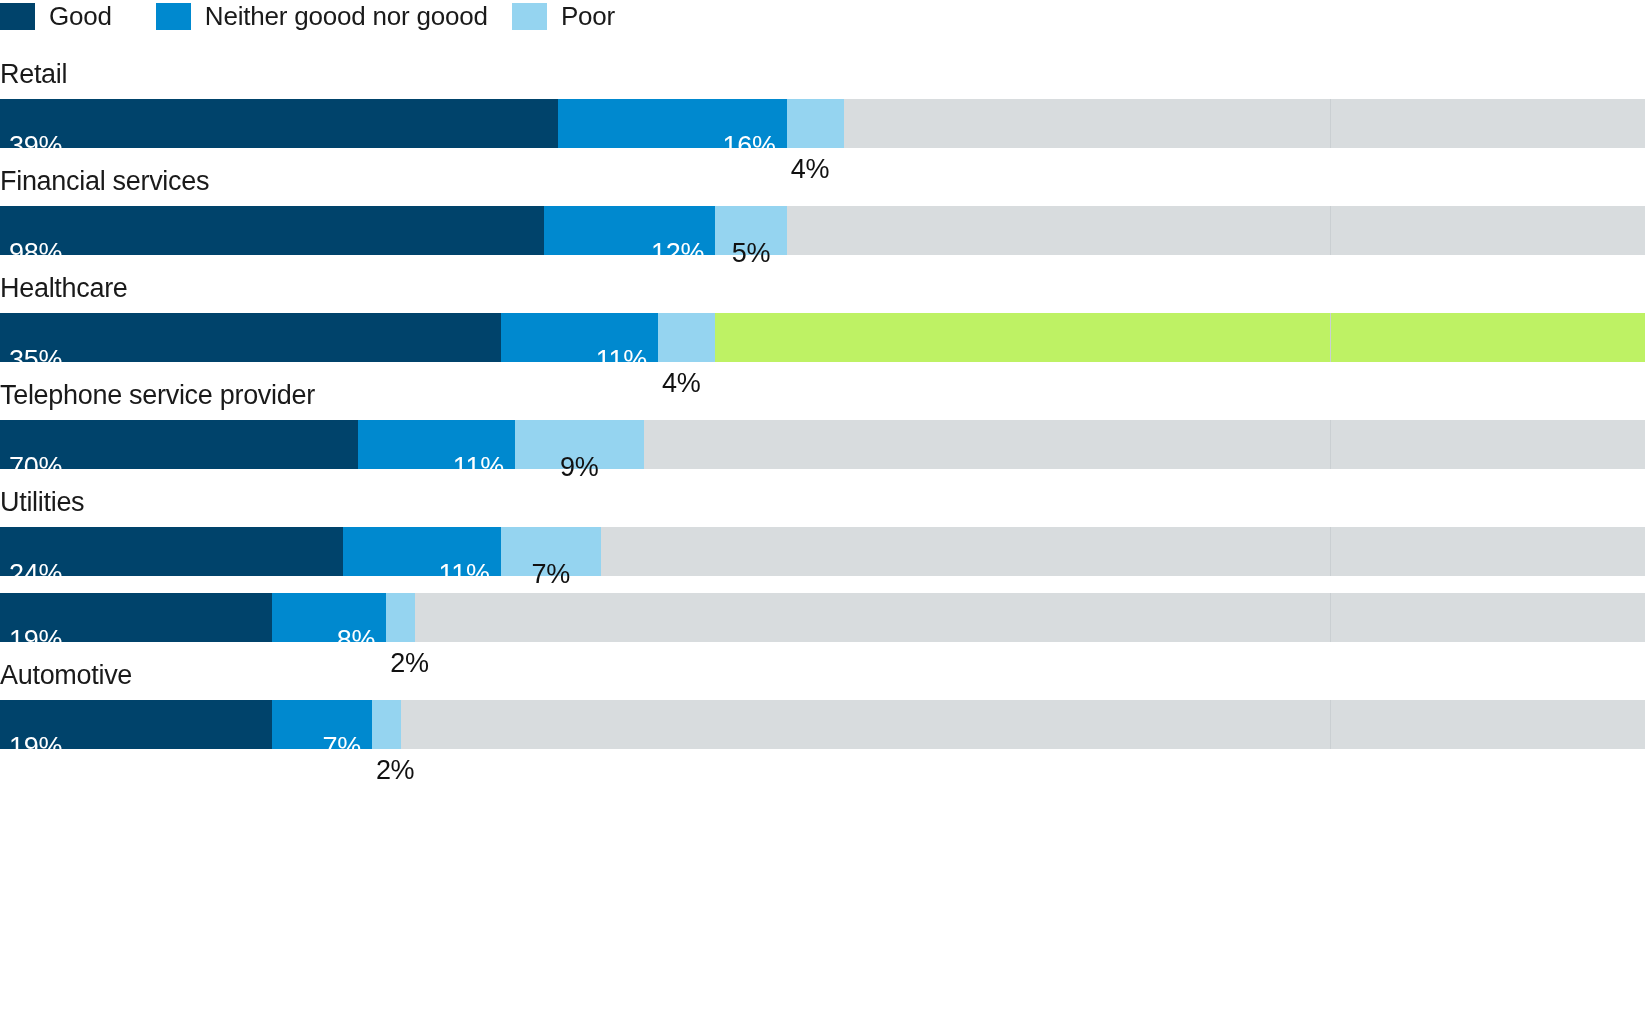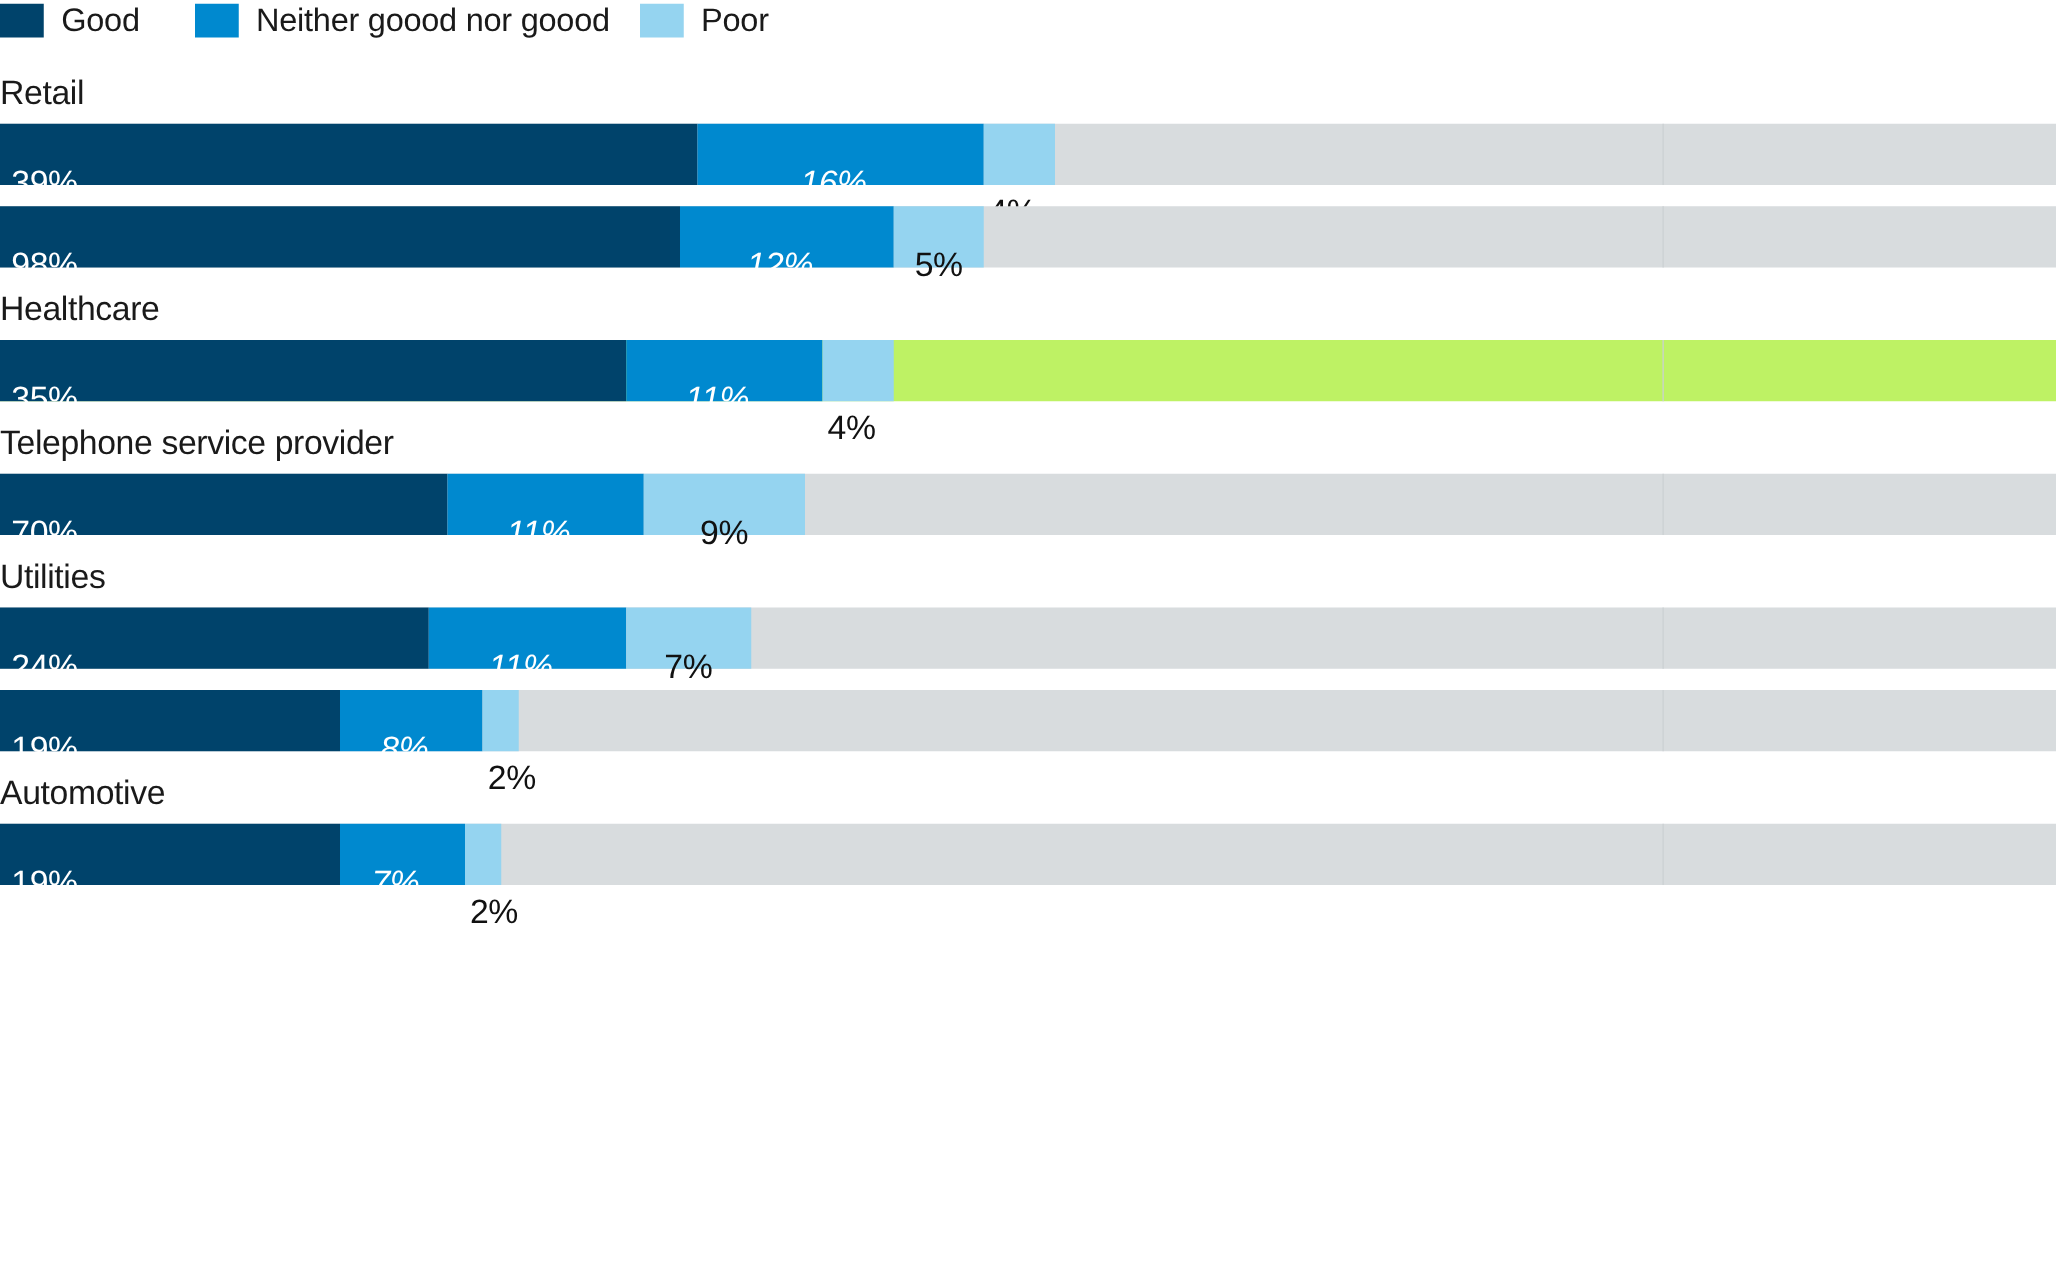--- a/index.html
+++ b/index.html
@@ -98,22 +98,21 @@
     align-items: center;
     box-sizing: border-box;
     overflow: visible;
   }
   .seg-good {
     background: #00436b;
     justify-content: flex-start;
   }
   .seg-neither {
     background: #0089cf;
-    justify-content: center;
-    font-style: italic;
+    justify-content: flex-end;
   }
   .seg-poor {
     background: #95d4f0;
     justify-content: center;
   }
 
   .seg-val {
     font-size: 27px;
     line-height: 49px;
     letter-spacing: -0.3px;
@@ -175,20 +174,21 @@
             <div class="seg seg-neither" style="width: 228.87px; background: rgb(0, 137, 207);">
               <span class="seg-val">16%</span>
             </div>
             <div class="seg seg-poor narrow" style="width: 57.2174px; background: rgb(149, 212, 240);">
               <span class="seg-val" style="color: rgb(17, 17, 17);">4%</span>
             </div>
           </div>
         </div>
       </div>
       <div class="row">
+        <div class="row-label">Financial services</div>
         <div class="track" style="background: rgb(216, 220, 222);">
           <div class="gridline" style="left: 1330.3px; background: rgb(202, 207, 210);"></div>
           <div class="bar">
             <div class="seg seg-good" style="width: 543.565px; background: rgb(0, 67, 107);">
               <span class="seg-val">98%</span>
             </div>
             <div class="seg seg-neither" style="width: 171.652px; background: rgb(0, 137, 207);">
               <span class="seg-val">12%</span>
             </div>
             <div class="seg seg-poor" style="width: 71.5217px; background: rgb(149, 212, 240);">

